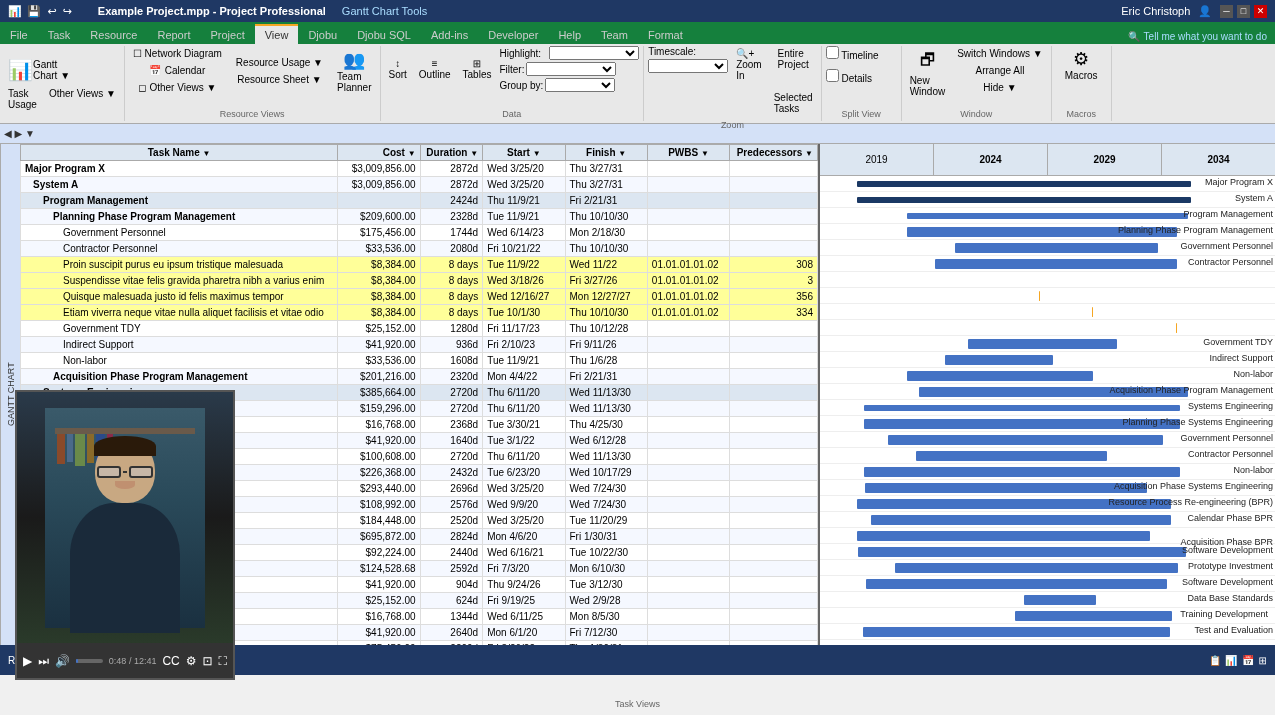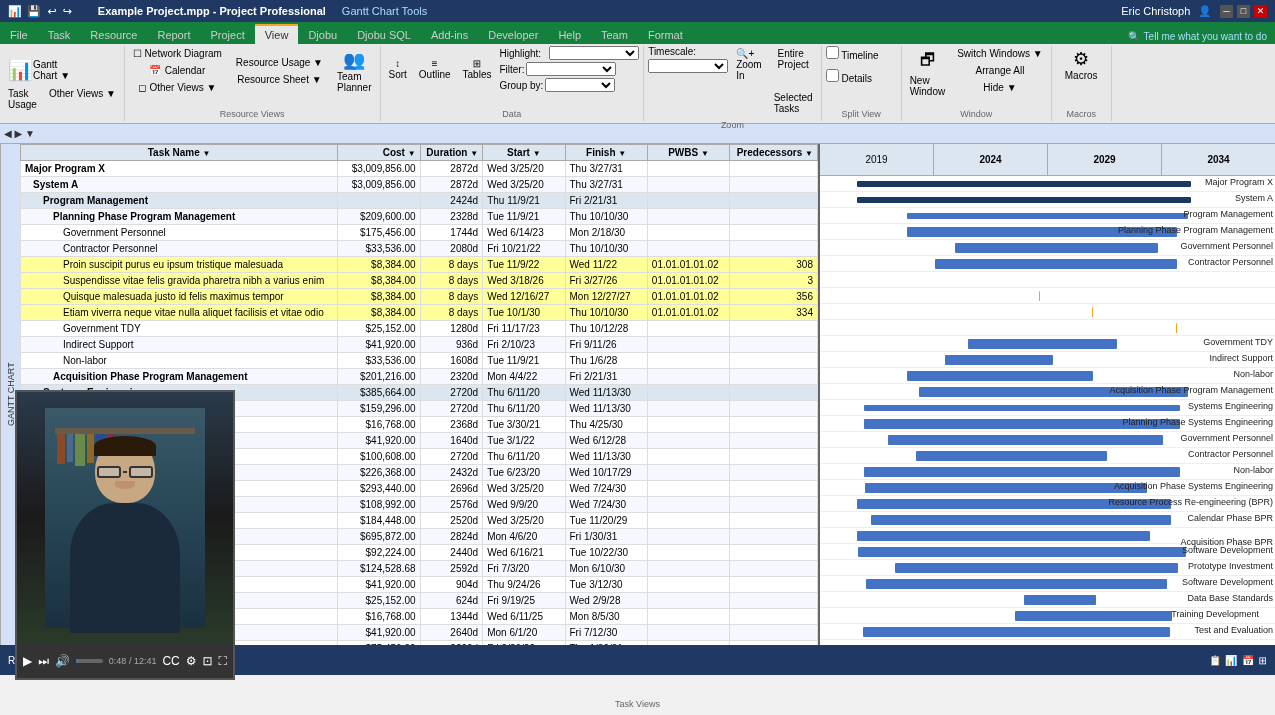--- a/index.html
+++ b/index.html
@@ -796,21 +796,21 @@
         <div class="gantt-row">
           <div class="gantt-bar" style="left: 45.7078px; width: 301.339px; background: rgb(68, 114, 196); height: 10px; top: 3px;"></div>
           <span style="position: absolute; right: 2px; font-size: 9px; color: rgb(34, 34, 34); white-space: nowrap; top: 1px;">Software Development</span>
         </div>
         <div class="gantt-row">
           <div class="gantt-bar" style="left: 203.774px; width: 72.5507px; background: rgb(68, 114, 196); height: 10px; top: 3px;"></div>
           <span style="position: absolute; right: 2px; font-size: 9px; color: rgb(34, 34, 34); white-space: nowrap; top: 1px;">Data Base Standards</span>
         </div>
         <div class="gantt-row">
           <div class="gantt-bar" style="left: 195.463px; width: 156.237px; background: rgb(68, 114, 196); height: 10px; top: 3px;"></div>
-          <span style="position: absolute; right: 16px; font-size: 9px; color: rgb(34, 34, 34); white-space: nowrap; top: 1px;">Training Development</span>
+          <span style="position: absolute; right: 7px; font-size: 9px; color: rgb(34, 34, 34); white-space: nowrap; top: 1px;">Training Development</span>
         </div>
         <div class="gantt-row">
           <div class="gantt-bar" style="left: 43.0484px; width: 306.658px; background: rgb(68, 114, 196); height: 10px; top: 3px;"></div>
           <span style="position: absolute; right: 2px; font-size: 9px; color: rgb(34, 34, 34); white-space: nowrap; top: 1px;">Test and Evaluation</span>
         </div>
       </div>
   </div>
 </div>
 
 <div class="status-bar">

